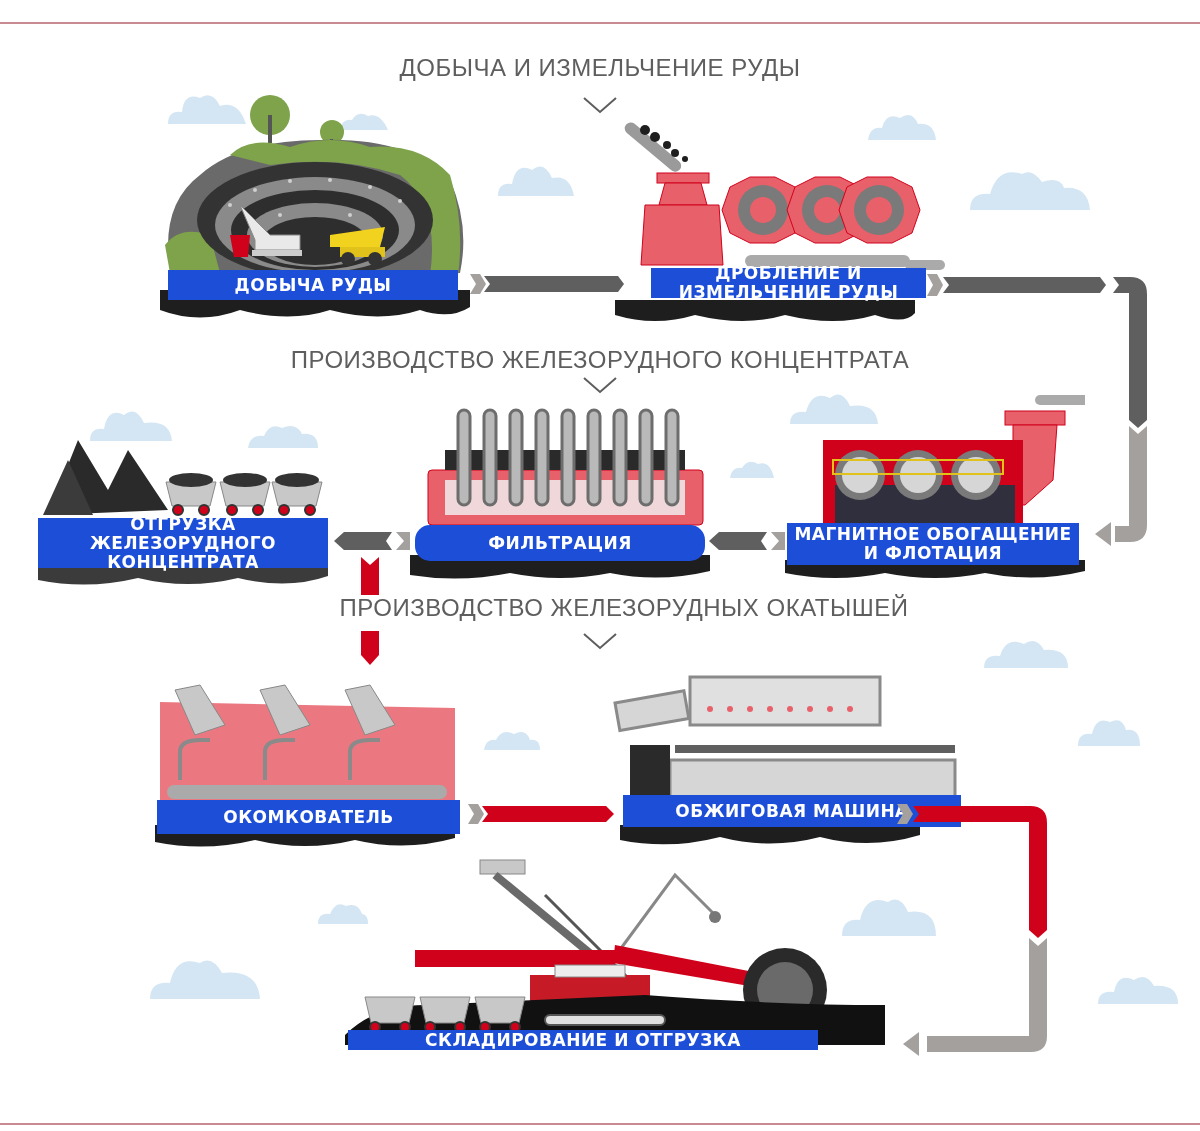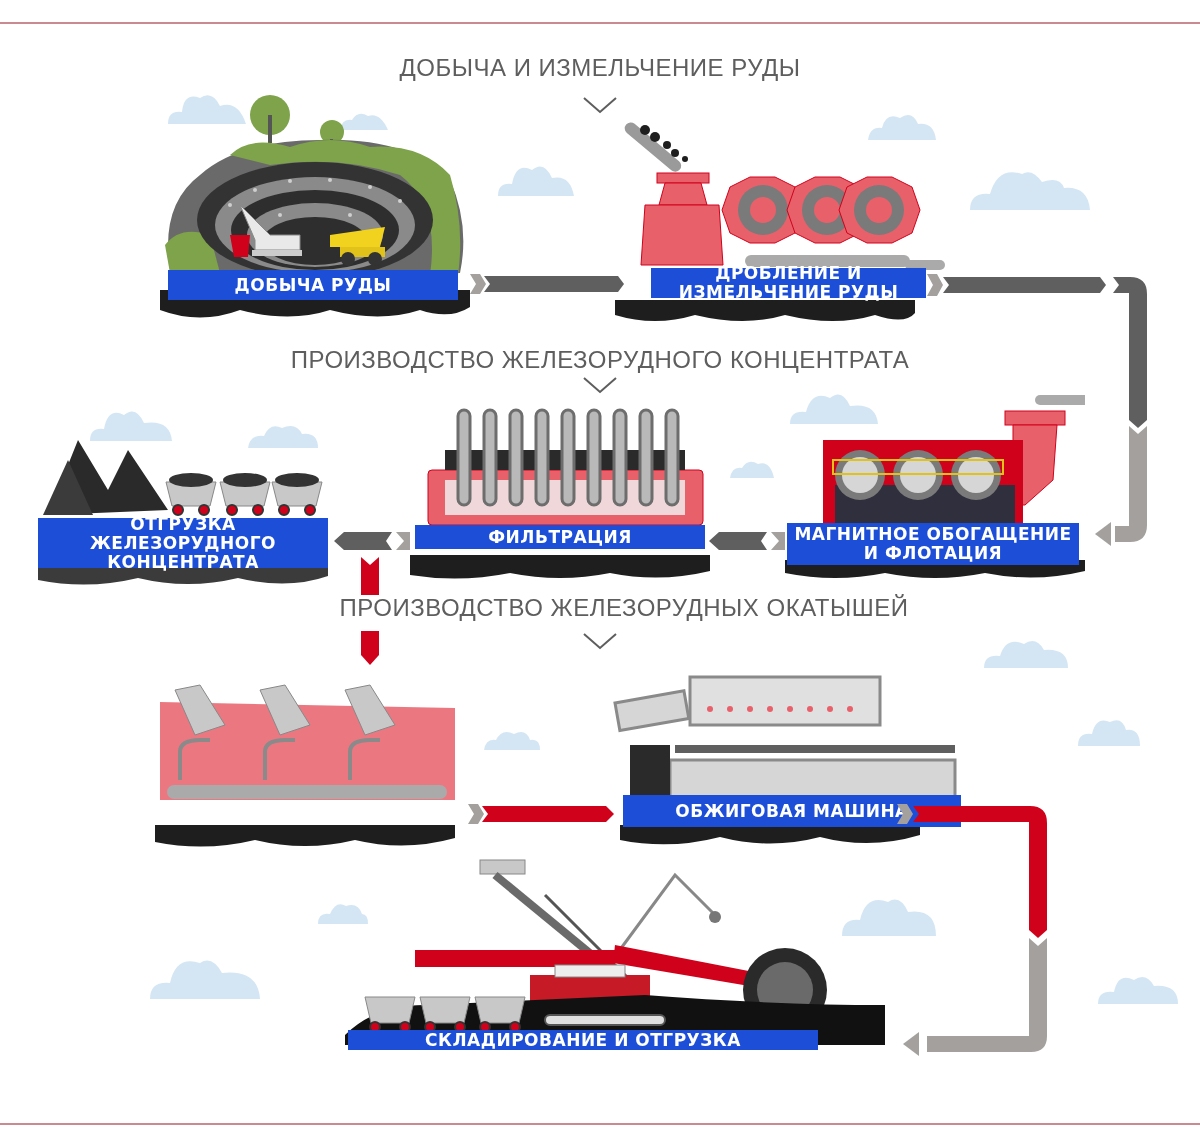--- a/index.html
+++ b/index.html
@@ -182,21 +182,21 @@
         <rect x="100" y="5" width="12" height="95" rx="6"></rect>
         <rect x="126" y="5" width="12" height="95" rx="6"></rect>
         <rect x="152" y="5" width="12" height="95" rx="6"></rect>
         <rect x="178" y="5" width="12" height="95" rx="6"></rect>
         <rect x="204" y="5" width="12" height="95" rx="6"></rect>
         <rect x="230" y="5" width="12" height="95" rx="6"></rect>
         <rect x="256" y="5" width="12" height="95" rx="6"></rect>
       </g>
     <path d="M0 170 Q50 178 100 168 Q150 178 200 168 Q250 178 300 166 L300 150 L0 150 Z" fill="#1e1e1e"></path>
   </svg>
-  <div class="label" style="left:5px;top:120px;width:290px;height:24px;">ФИЛЬТРАЦИЯ</div>
+  <div class="label" style="left:5px;top:120px;width:290px;height:36px;border-radius:15px;">ФИЛЬТРАЦИЯ</div>
 </div>
 
 <div class="stage" style="left:38px;top:430px;width:295px;height:160px;text-decoration:underline;">
   <svg width="295" height="160">
     <path d="M10 85 L40 10 L70 60 L90 20 L130 80 Z" fill="#2a2a2a"></path>
     <path d="M5 85 L30 30 L55 85 Z" fill="#3b3b3b"></path>
     <g fill="#c8c8c8" stroke="#888">
       <path d="M128 52 L178 52 L172 76 L134 76 Z"></path>
       <path d="M182 52 L232 52 L226 76 L188 76 Z"></path>
       <path d="M234 52 L284 52 L278 76 L240 76 Z"></path>
@@ -229,20 +229,21 @@
       <path d="M190 10 L215 5 L240 45 L210 55 Z"></path>
     </g>
     <g fill="none" stroke="#8a8a8a" stroke-width="4">
       <path d="M25 100 L25 72 Q25 60 45 60 L55 60"></path>
       <path d="M110 100 L110 72 Q110 60 130 60 L140 60"></path>
       <path d="M195 100 L195 72 Q195 60 215 60 L225 60"></path>
     </g>
     <rect x="12" y="105" width="280" height="14" rx="7" fill="#aaa"></rect>
     <path d="M0 162 Q50 172 100 160 Q150 172 200 160 Q250 172 300 158 L300 145 L0 145 Z" fill="#1e1e1e"></path>
   </svg>
+  <div class="label" style="left:2px;top:120px;width:303px;height:34px;">ОКОМКОВАТЕЛЬ</div>
 </div>
 
 <div class="stage" style="left:600px;top:665px;width:365px;height:180px;">
   <svg width="365" height="180">
     <rect x="90" y="12" width="190" height="48" fill="#e0e0e0" stroke="#8a8a8a" stroke-width="3"></rect>
     <g fill="#e8606a">
         <circle cx="110" cy="44" r="3"></circle>
         <circle cx="130" cy="44" r="3"></circle>
         <circle cx="150" cy="44" r="3"></circle>
         <circle cx="170" cy="44" r="3"></circle>

